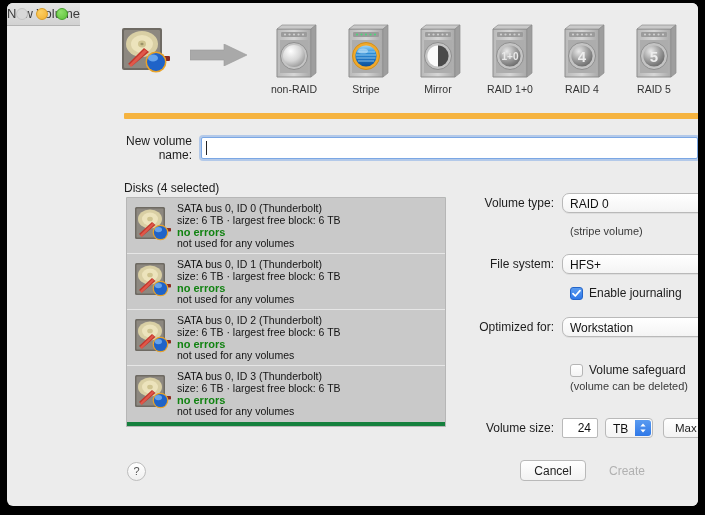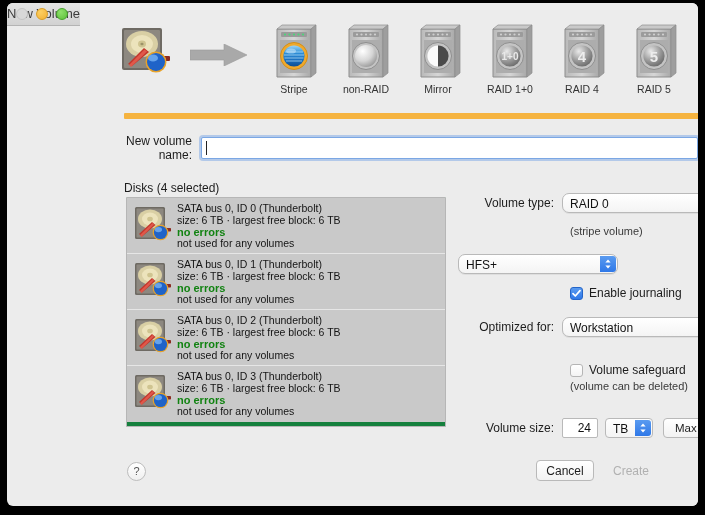--- a/index.html
+++ b/index.html
@@ -374,21 +374,21 @@
     cursor: default;
   }
   .bottom-btns {
     position: absolute;
     right: 38px;
     top: 457px;
     display: flex;
     gap: 8px;
   }
   .btn-wide {
-    width: 58px;
+    width: 66px;
     height: 21px;
     border-radius: 4px;
     font-size: 12px;
     text-align: center;
     line-height: 20px;
     cursor: default;
     box-sizing: border-box;
   }
   .btn-cancel {
     background: linear-gradient(to bottom, #ffffff, #f2f2f2);
@@ -436,20 +436,54 @@
         </svg>
       </div>
 
       <div class="arrow">
         <svg viewBox="0 0 58 22" width="58" height="22">
           <path d="M0 6 L34 6 L34 0 L57 11 L34 22 L34 16 L0 16 Z" fill="#a9a9a9" stroke="#9a9a9a" stroke-width="0.6"></path>
         </svg>
       </div>
 
       <div class="options">
+
+        <div class="opt">
+          <div class="enclosure">
+            <svg viewBox="0 0 46 56" width="46" height="56">
+              <defs>
+                <linearGradient id="encA" x1="0" y1="0" x2="1" y2="0">
+                  <stop offset="0" stop-color="#b9b9b9"></stop>
+                    <stop offset="0.5" stop-color="#d6d6d6"></stop>
+                    <stop offset="1" stop-color="#a8a8a8"></stop>
+                </linearGradient>
+                <radialGradient id="sphA" cx="35%" cy="28%" r="75%">
+                  <stop offset="0" stop-color="#ffffff"></stop>
+                    <stop offset="0.6" stop-color="#d6d6d6"></stop>
+                    <stop offset="1" stop-color="#9d9d9d"></stop>
+                </radialGradient>
+              </defs>
+              <path d="M6 6 L40 6 L40 54 L6 54 Z" fill="url(#encA)" stroke="#8d8d8d" stroke-width="1"></path>
+              <path d="M6 6 L11 2 L45 2 L40 6 Z" fill="#c9c9c9" stroke="#8d8d8d" stroke-width="0.7"></path>
+              <path d="M40 6 L45 2 L45 50 L40 54 Z" fill="#9e9e9e" stroke="#8d8d8d" stroke-width="0.7"></path>
+              <rect x="10" y="9" width="26" height="5" rx="1" fill="#9b9b9b"></rect>
+              <g fill="#cfcfcf">
+                <circle cx="14" cy="11.5" r="1.1"></circle>
+                  <circle cx="18.5" cy="11.5" r="1.1"></circle>
+                <circle cx="23" cy="11.5" r="1.1"></circle>
+                  <circle cx="27.5" cy="11.5" r="1.1"></circle>
+                <circle cx="32" cy="11.5" r="1.1"></circle>
+              </g>
+              <rect x="9" y="17" width="28" height="33" fill="#adadad"></rect>
+              <circle cx="23" cy="33" r="13.5" fill="#c4c4c4" stroke="#8f8f8f" stroke-width="1"></circle>
+              <circle cx="23" cy="33" r="11" fill="url(#sphA)"></circle>
+            </svg>
+          </div>
+          <div class="olabel">non-RAID</div>
+        </div>
 
         <div class="opt">
           <div class="enclosure">
             <svg viewBox="0 0 46 56" width="46" height="56">
               <defs>
                 <linearGradient id="encB" x1="0" y1="0" x2="1" y2="0">
                   <stop offset="0" stop-color="#b9b9b9"></stop>
                     <stop offset="0.5" stop-color="#d6d6d6"></stop>
                     <stop offset="1" stop-color="#a8a8a8"></stop>
                 </linearGradient>
@@ -483,54 +517,20 @@
               <ellipse cx="20" cy="28" rx="5" ry="2.6" fill="#e3f4ff" opacity="0.45"></ellipse>
             </svg>
           </div>
           <div class="olabel">Stripe</div>
         </div>
 
         <div class="opt">
           <div class="enclosure">
             <svg viewBox="0 0 46 56" width="46" height="56">
               <defs>
-                <linearGradient id="encA" x1="0" y1="0" x2="1" y2="0">
-                  <stop offset="0" stop-color="#b9b9b9"></stop>
-                    <stop offset="0.5" stop-color="#d6d6d6"></stop>
-                    <stop offset="1" stop-color="#a8a8a8"></stop>
-                </linearGradient>
-                <radialGradient id="sphA" cx="35%" cy="28%" r="75%">
-                  <stop offset="0" stop-color="#ffffff"></stop>
-                    <stop offset="0.6" stop-color="#d6d6d6"></stop>
-                    <stop offset="1" stop-color="#9d9d9d"></stop>
-                </radialGradient>
-              </defs>
-              <path d="M6 6 L40 6 L40 54 L6 54 Z" fill="url(#encA)" stroke="#8d8d8d" stroke-width="1"></path>
-              <path d="M6 6 L11 2 L45 2 L40 6 Z" fill="#c9c9c9" stroke="#8d8d8d" stroke-width="0.7"></path>
-              <path d="M40 6 L45 2 L45 50 L40 54 Z" fill="#9e9e9e" stroke="#8d8d8d" stroke-width="0.7"></path>
-              <rect x="10" y="9" width="26" height="5" rx="1" fill="#9b9b9b"></rect>
-              <g fill="#cfcfcf">
-                <circle cx="14" cy="11.5" r="1.1"></circle>
-                  <circle cx="18.5" cy="11.5" r="1.1"></circle>
-                <circle cx="23" cy="11.5" r="1.1"></circle>
-                  <circle cx="27.5" cy="11.5" r="1.1"></circle>
-                <circle cx="32" cy="11.5" r="1.1"></circle>
-              </g>
-              <rect x="9" y="17" width="28" height="33" fill="#adadad"></rect>
-              <circle cx="23" cy="33" r="13.5" fill="#c4c4c4" stroke="#8f8f8f" stroke-width="1"></circle>
-              <circle cx="23" cy="33" r="11" fill="url(#sphA)"></circle>
-            </svg>
-          </div>
-          <div class="olabel">non-RAID</div>
-        </div>
-
-        <div class="opt">
-          <div class="enclosure">
-            <svg viewBox="0 0 46 56" width="46" height="56">
-              <defs>
                 <linearGradient id="encC" x1="0" y1="0" x2="1" y2="0">
                   <stop offset="0" stop-color="#b9b9b9"></stop>
                     <stop offset="0.5" stop-color="#d6d6d6"></stop>
                     <stop offset="1" stop-color="#a8a8a8"></stop>
                 </linearGradient>
               </defs>
               <path d="M6 6 L40 6 L40 54 L6 54 Z" fill="url(#encC)" stroke="#8d8d8d" stroke-width="1"></path>
               <path d="M6 6 L11 2 L45 2 L40 6 Z" fill="#c9c9c9" stroke="#8d8d8d" stroke-width="0.7"></path>
               <path d="M40 6 L45 2 L45 50 L40 54 Z" fill="#9e9e9e" stroke="#8d8d8d" stroke-width="0.7"></path>
               <rect x="10" y="9" width="26" height="5" rx="1" fill="#9b9b9b"></rect>
@@ -781,20 +781,21 @@
               <path d="M4 10.5 L1.4 7.4 L6.6 7.4 Z" fill="#fff"></path>
             </svg>
           </span>
         </div>
       </div>
       <div class="subnote">(stripe volume)</div>
 
       <div class="spacer-md"></div>
 
       <div class="frow">
+        <div class="flabel">File system:</div>
         <div class="popup wide">
           <span>HFS+</span>
           <span class="popup-arrowbox">
             <svg width="8" height="12" viewBox="0 0 8 12">
               <path d="M4 1.5 L6.6 4.6 L1.4 4.6 Z" fill="#fff"></path>
               <path d="M4 10.5 L1.4 7.4 L6.6 7.4 Z" fill="#fff"></path>
             </svg>
           </span>
         </div>
       </div>

